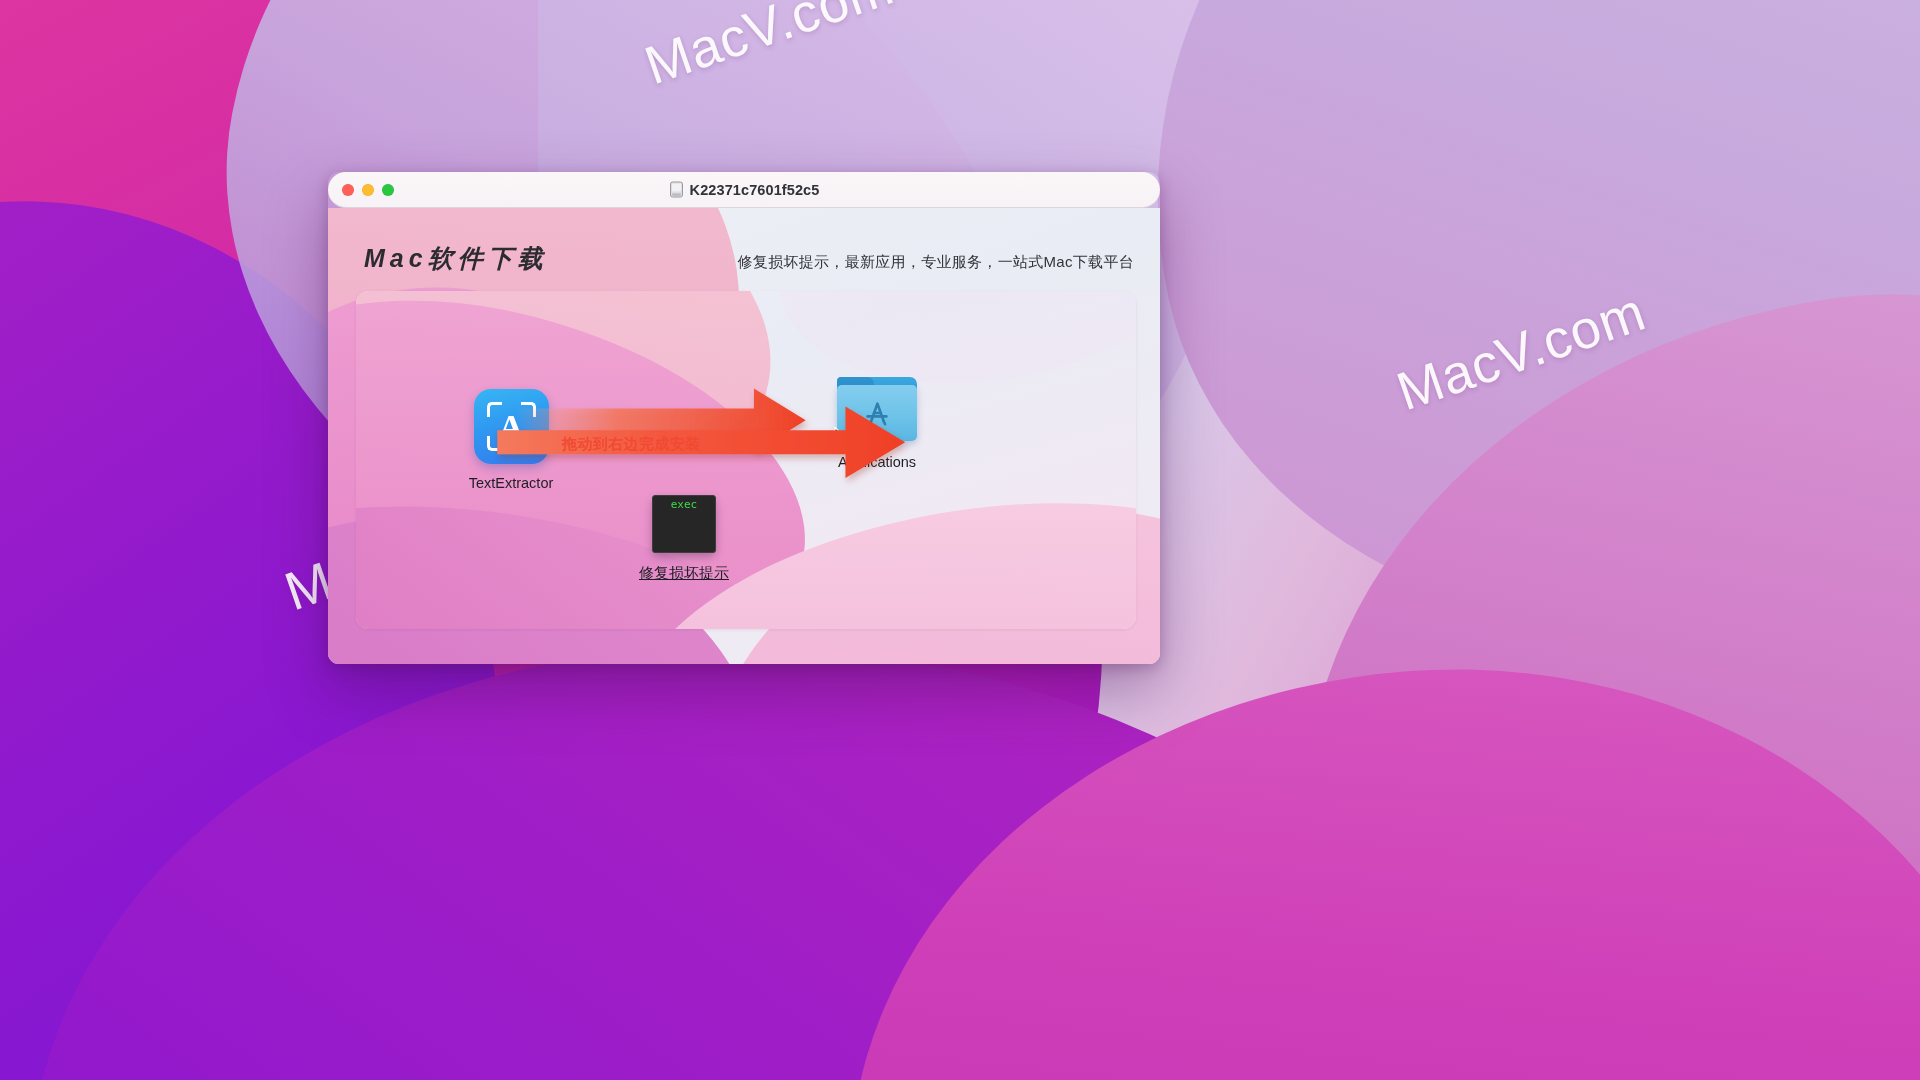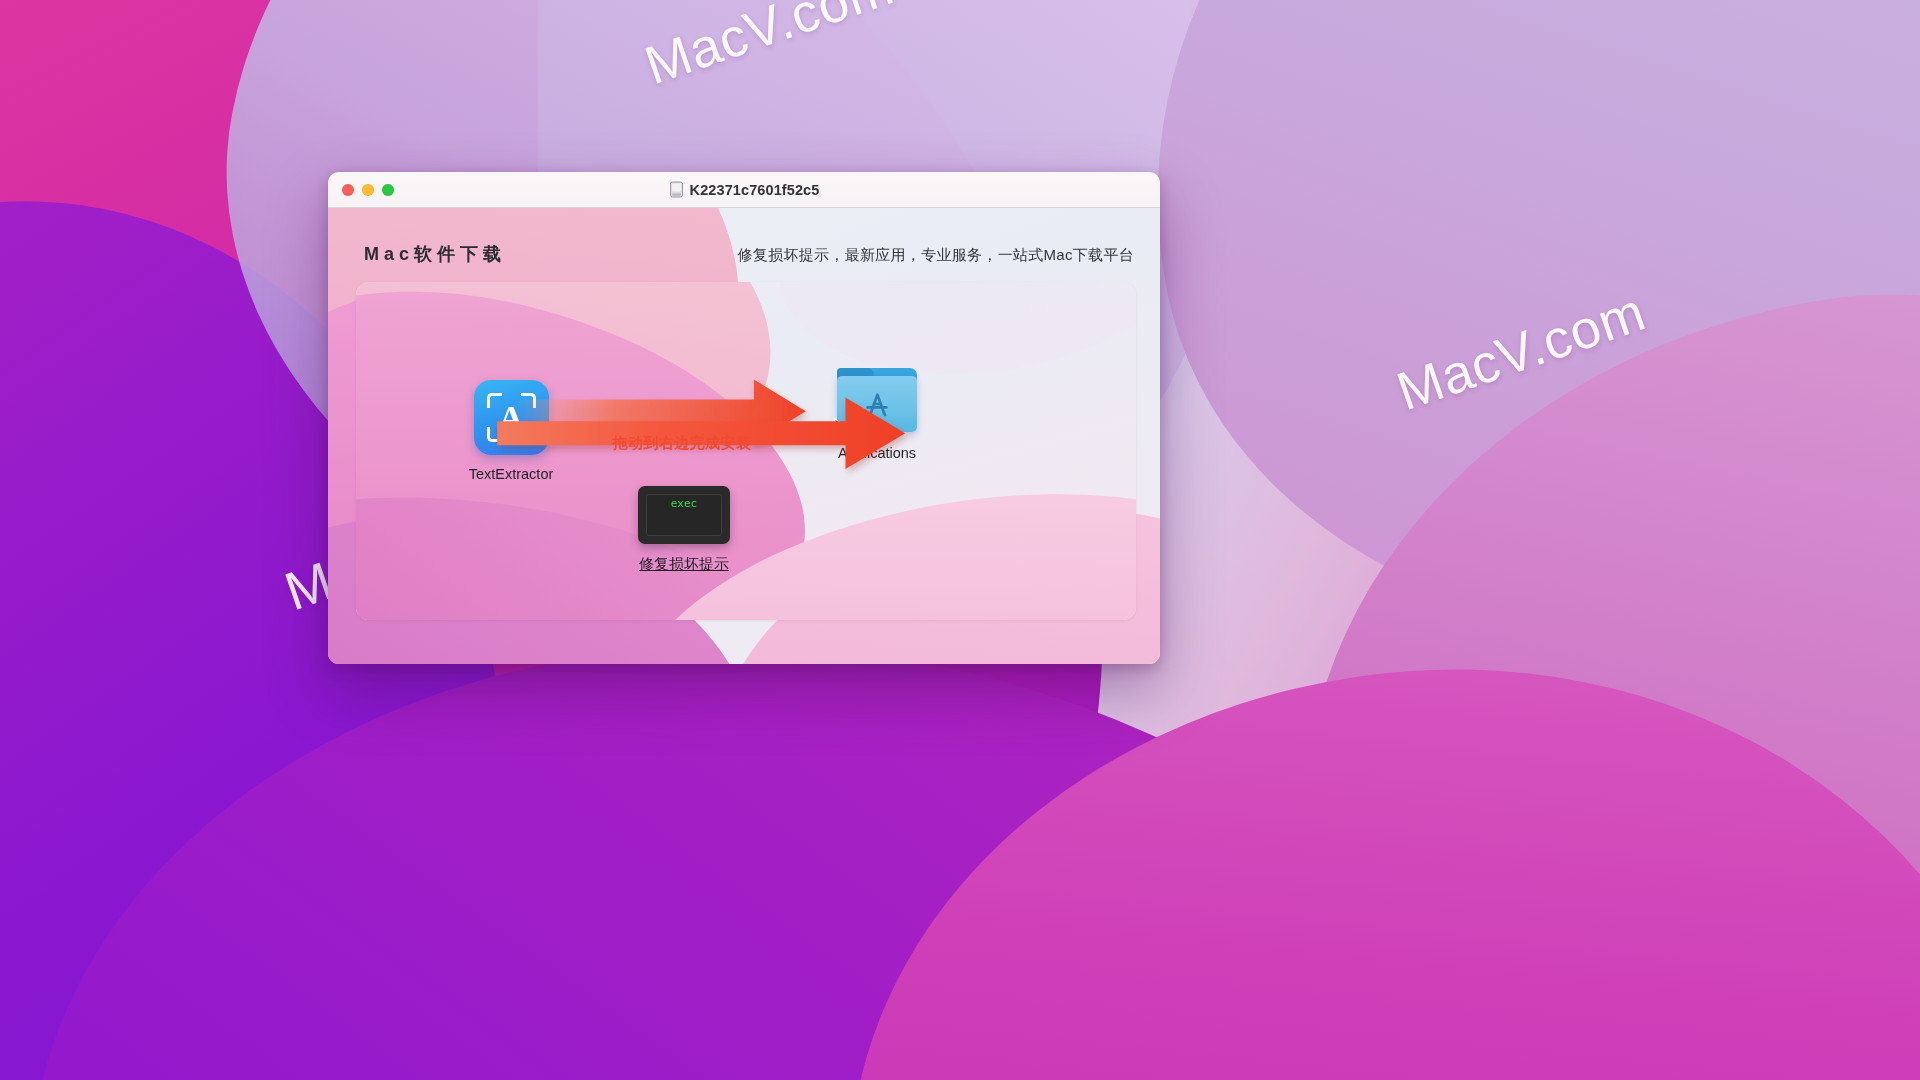--- a/index.html
+++ b/index.html
@@ -65,21 +65,21 @@
   
   #dmg-window {
     position:absolute; left:328px; top:172px; width:832px; height:492px;
     border-radius:11px; overflow:hidden;
     box-shadow:0 26px 60px rgba(70,10,80,.38), 0 4px 14px rgba(70,10,80,.25);
   }
   #titlebar {
     position:relative; height:36px;
     background:linear-gradient(180deg,#fbf7f9 0%,#f7f2f5 100%);
     border-bottom:1px solid #dcd5da;
-    display:flex; align-items:center;
+    display:flex; align-items:center;border-radius:18px;
   }
   #traffic { position:absolute; left:14px; display:flex; gap:8px; align-items:center; }
   .tl { width:12px; height:12px; border-radius:50%; }
   .tl-close { background:#ff5f57; box-shadow:inset 0 0 0 .5px rgba(0,0,0,.09); }
   .tl-min   { background:#febc2e; box-shadow:inset 0 0 0 .5px rgba(0,0,0,.09); }
   .tl-max   { background:#28c840; box-shadow:inset 0 0 0 .5px rgba(0,0,0,.09); }
   #title-wrap {
     position:absolute; left:0; right:0; display:flex;
     justify-content:center; align-items:center; gap:6px;
   }
@@ -102,21 +102,21 @@
   .bw-d { right:-26%; bottom:-58%; width:80%; height:92%;
           background:linear-gradient(10deg,#efa9d4,#f6c6de);
           border-radius:50% 50% 0 0/56% 62% 0 0; transform:rotate(-6deg); }
 
   
   #dmg-header {
     position:relative; z-index:5; display:flex; align-items:baseline;
     padding:34px 26px 0 36px;
   }
   #brand-title {
-    font-size:18px; font-weight:700; color:#2b2b30; letter-spacing:5px;
+    font-size:25px; font-weight:700; color:#2b2b30; letter-spacing:5px;font-style:italic;
   }
   #tagline {
     margin-left:auto; font-size:15px; color:#33333a; letter-spacing:.3px;
   }
 
   
   #drop-panel {
     position:relative; z-index:5;
     margin:16px 24px 0 28px; height:338px;
     border-radius:13px; overflow:hidden;
@@ -184,39 +184,39 @@
     border-radius:5px;
     background:linear-gradient(180deg,#84cdee 0%,#6ec3e9 55%,#59b6e2 100%);
     box-shadow:0 3px 7px rgba(40,90,140,.28);
     display:flex; align-items:center; justify-content:center;
   }
   .appstore-glyph { width:34px; height:34px; }
   .cursor-arrow { position:absolute; left:-4px; bottom:-4px; width:17px; height:21px; }
 
   
   .term-icon {
-    position:relative; width:92px; height:58px; margin:6px auto 4px;
+    position:relative; width:64px; height:58px; margin:6px auto 4px;
     border-radius:7px; background:#2a2a2a;
     box-shadow:0 4px 9px rgba(40,20,50,.30);
-    padding:8px;
+    padding:0;
   }
   .term-screen {
     width:100%; height:100%; background:#262626; border-radius:3px;
     border:1px solid #3d3d3d; padding:3px 5px;
   }
   .term-text {
     font-family:"DejaVu Sans Mono","Liberation Mono",monospace;
     font-size:11px; color:#3ddb4e; line-height:1;
   }
 
   
   #arrow-layer { position:absolute; inset:0; z-index:7; pointer-events:none; }
   #drag-hint {
-    position:absolute; z-index:8; left:206px; top:152px; width:240px;
-    text-align:center; font-size:15px; font-weight:600; color:#f04a32;
+    position:absolute; z-index:8; left:206px; top:144px; width:240px;
+    font-size:15px; font-weight:600; color:#f04a32;
     letter-spacing:.4px;
   }
 </style>
 </head>
 <body>
 
 <div id="desktop">
   <div class="wave w1"></div>
   <div class="wave w2"></div>
   <div class="wave w8"></div>

